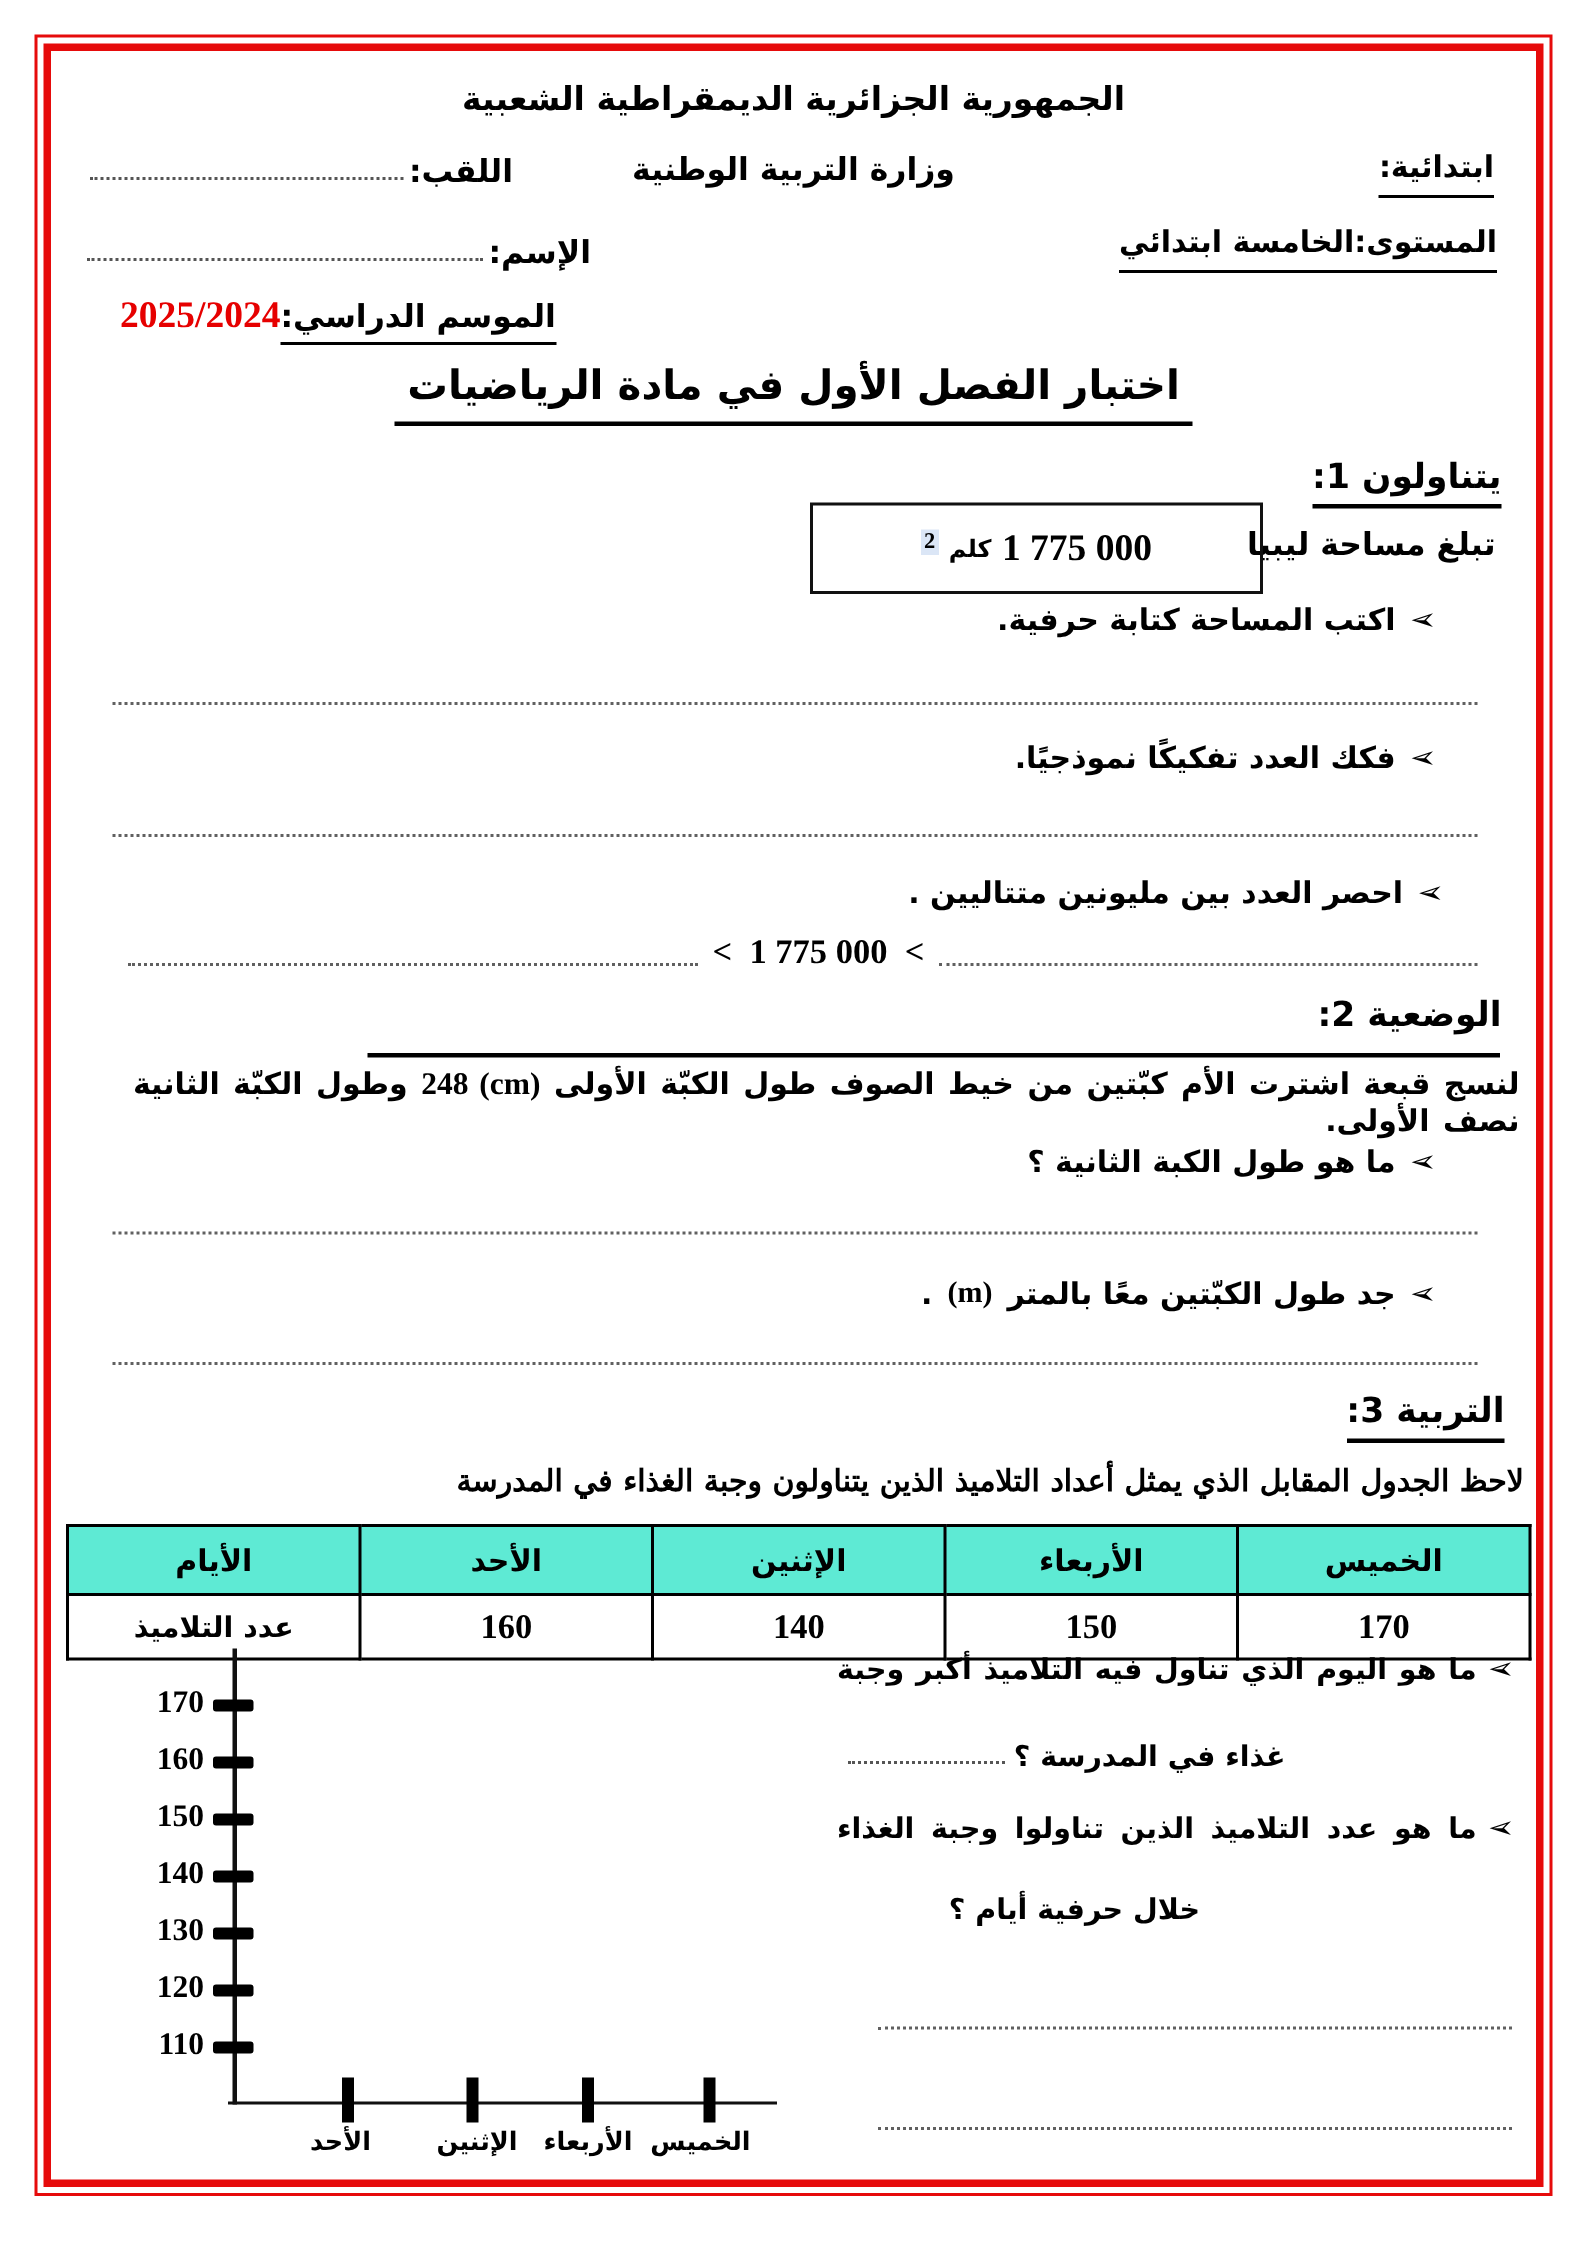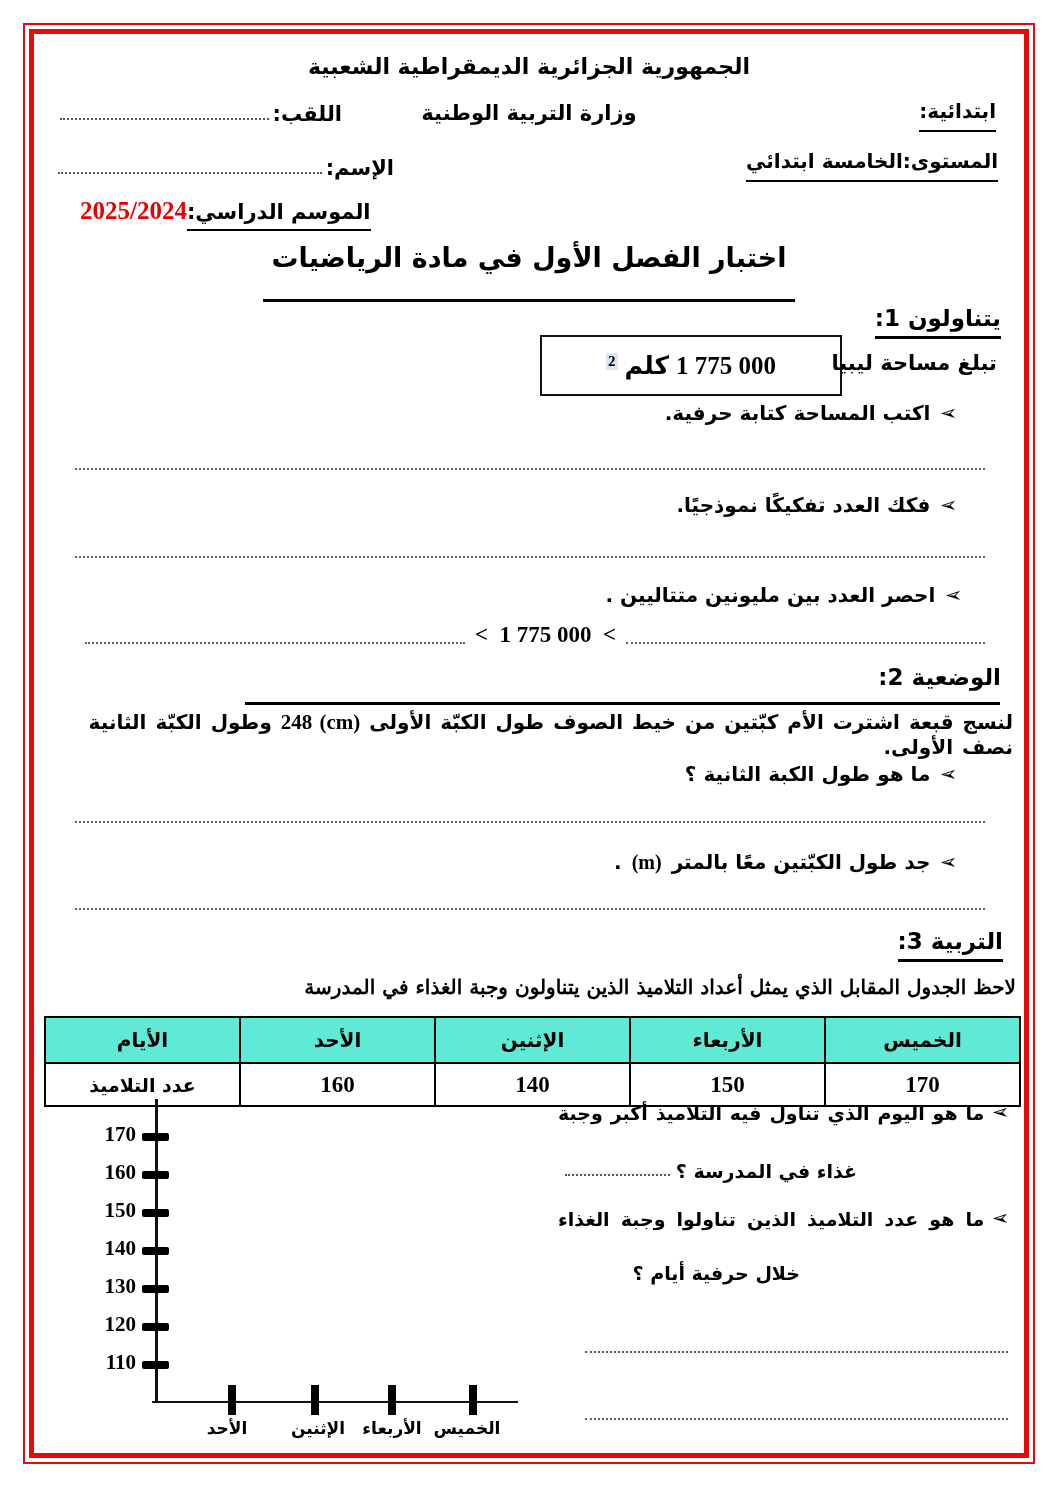--- a/index.html
+++ b/index.html
@@ -19,32 +19,32 @@
   .ministry{top:101px;left:0;width:100%;text-align:center;font-size:21px;}
   .name-row{display:flex;direction:rtl;align-items:flex-end;gap:4px;}
   .name-row .lbl{font-size:21px;white-space:nowrap;}
   .dotfill{flex:1;border-bottom:2px dotted #555;height:0;margin-bottom:6px;}
   .level{top:149px;right:60px;font-size:20px;border-bottom:2.5px solid #000;padding-bottom:7px;}
   .season{top:197px;left:80px;display:flex;direction:rtl;align-items:baseline;}
   .season .lbl{font-size:21px;border-bottom:2.5px solid #000;padding-bottom:5px;}
   .season .val{font-size:25px;color:#e60000;font-family:"Liberation Serif",serif;font-weight:bold;direction:ltr;}
   
   .title-wrap{top:242px;left:0;width:100%;text-align:center;}
-  .title-wrap span{display:inline-block;font-size:27px;font-weight:bold;direction:rtl;border-bottom:3px solid #000;padding:0 8px 26px;}
+  .title-wrap span{display:inline-block;font-size:27px;font-weight:bold;direction:rtl;border-bottom:3px solid #000;padding:0 8px 8px;}
   
   .sec-h{font-size:23px;border-bottom:3px solid #000;padding-bottom:5px;}
   
   .bullet{display:flex;direction:rtl;align-items:center;gap:10px;font-size:20px;font-weight:bold;}
   .arrow{display:inline-block;transform:scaleX(-1);font-size:21px;font-weight:normal;line-height:1;}
   .dotline{border-bottom:2px dotted #606060;height:0;}
   
   .area-box{left:540px;top:335px;width:298px;height:57px;border:2px solid #111;
     display:flex;direction:rtl;align-items:center;justify-content:center;gap:7px;}
   .area-box .n{font-size:25px;white-space:pre;direction:ltr;}
-  .area-box .u{font-size:25px;font-weight:bold;}
+  .area-box .u{font-size:16px;font-weight:bold;}
   .area-box sup{font-family:"Liberation Serif",serif;font-size:15px;background:#dbe6f6;padding:0 2px;position:relative;top:-4px;}
   
   .ineq{left:85px;top:612px;width:900px;height:36px;display:flex;direction:ltr;align-items:flex-end;}
   .ineq .d1{width:380px;border-bottom:2px dotted #606060;height:0;margin-bottom:4px;}
   .ineq .d2{flex:1;border-bottom:2px dotted #606060;height:0;margin-bottom:4px;}
   .ineq .t{font-size:23px;white-space:pre;margin:0 10px;}
   
   .statement{font-size:20px;text-align:right;direction:rtl;word-spacing:2px;}
   .ltr-chunk{direction:ltr;unicode-bidi:isolate;font-family:"Liberation Serif",serif;}
   

